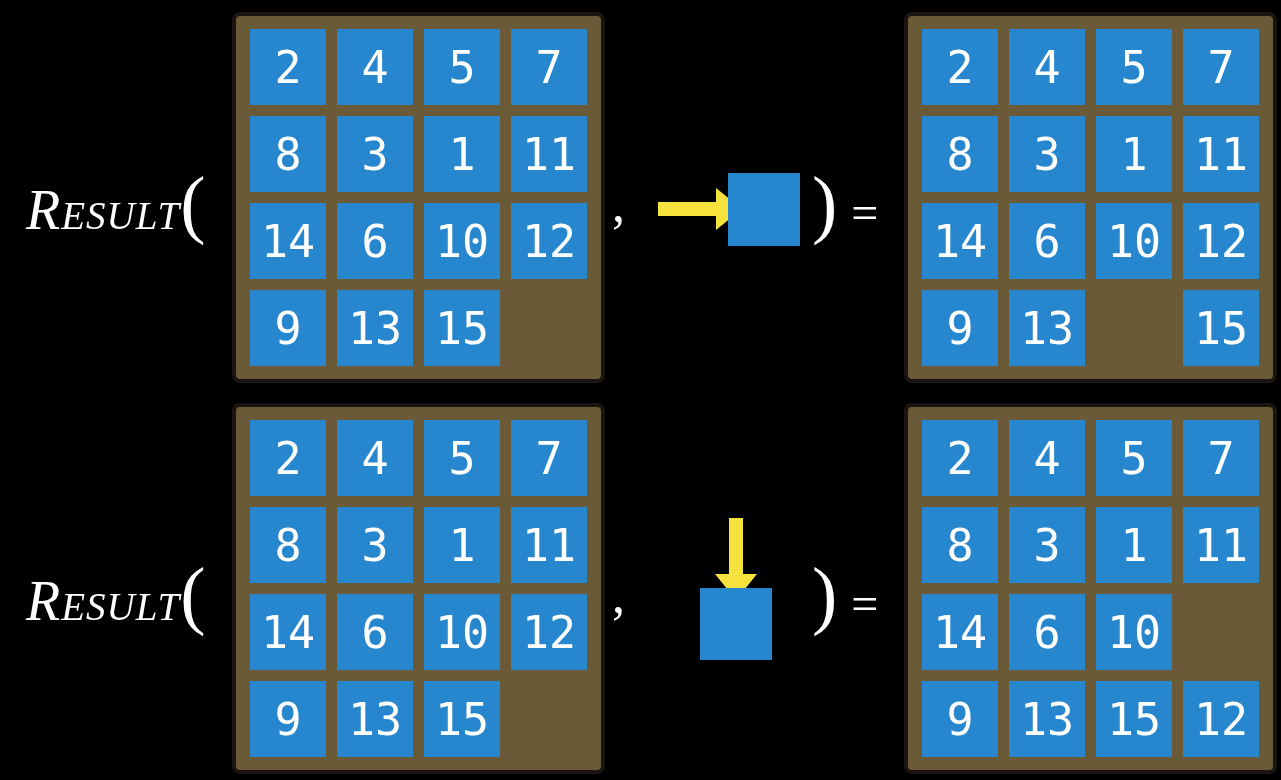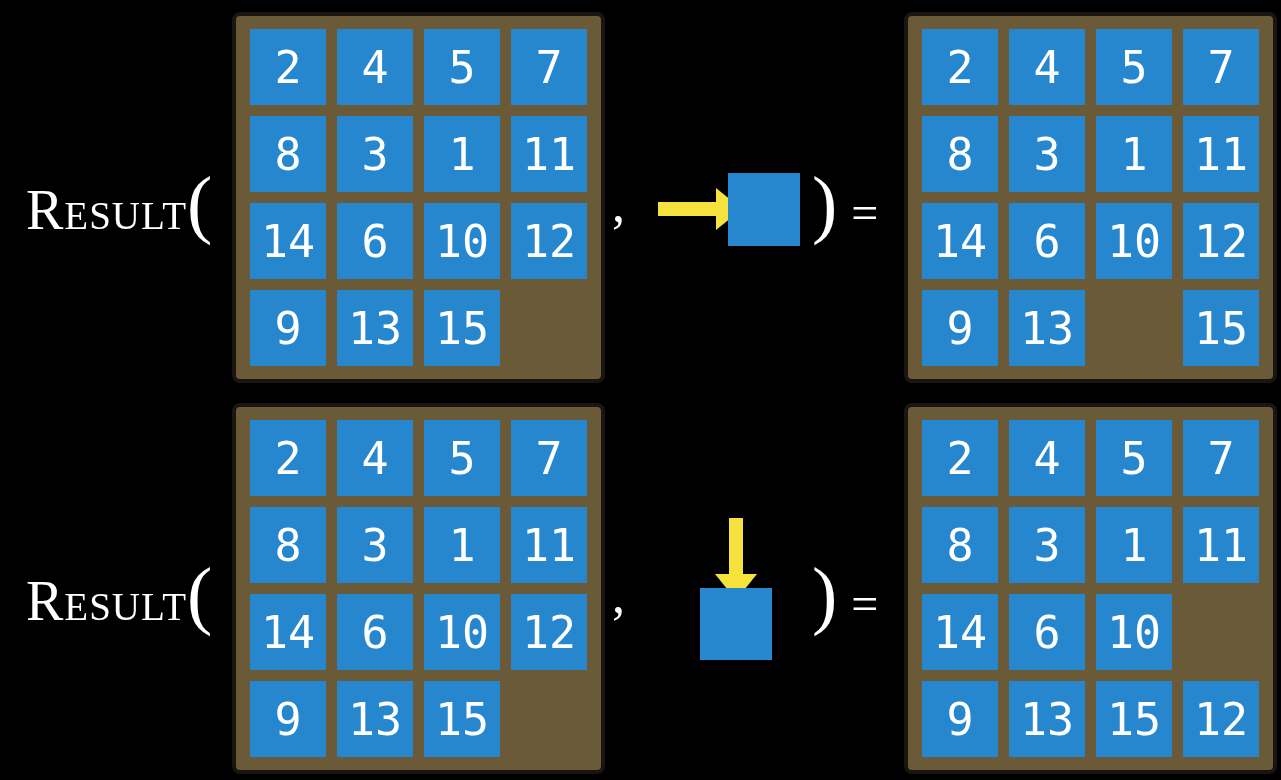--- a/index.html
+++ b/index.html
@@ -26,20 +26,21 @@
   .eq-label {
     position: absolute;
     left: 26px;
     color: var(--text-color);
     white-space: nowrap;
   }
   .fn {
     font-variant: small-caps;
     font-size: 56px;
     letter-spacing: 1px;
+    font-style: italic;
   }
   .paren {
     font-size: 76px;
     font-weight: 400;
   }
   .comma {
     position: absolute;
     color: var(--text-color);
     font-size: 52px;
     line-height: 1;

